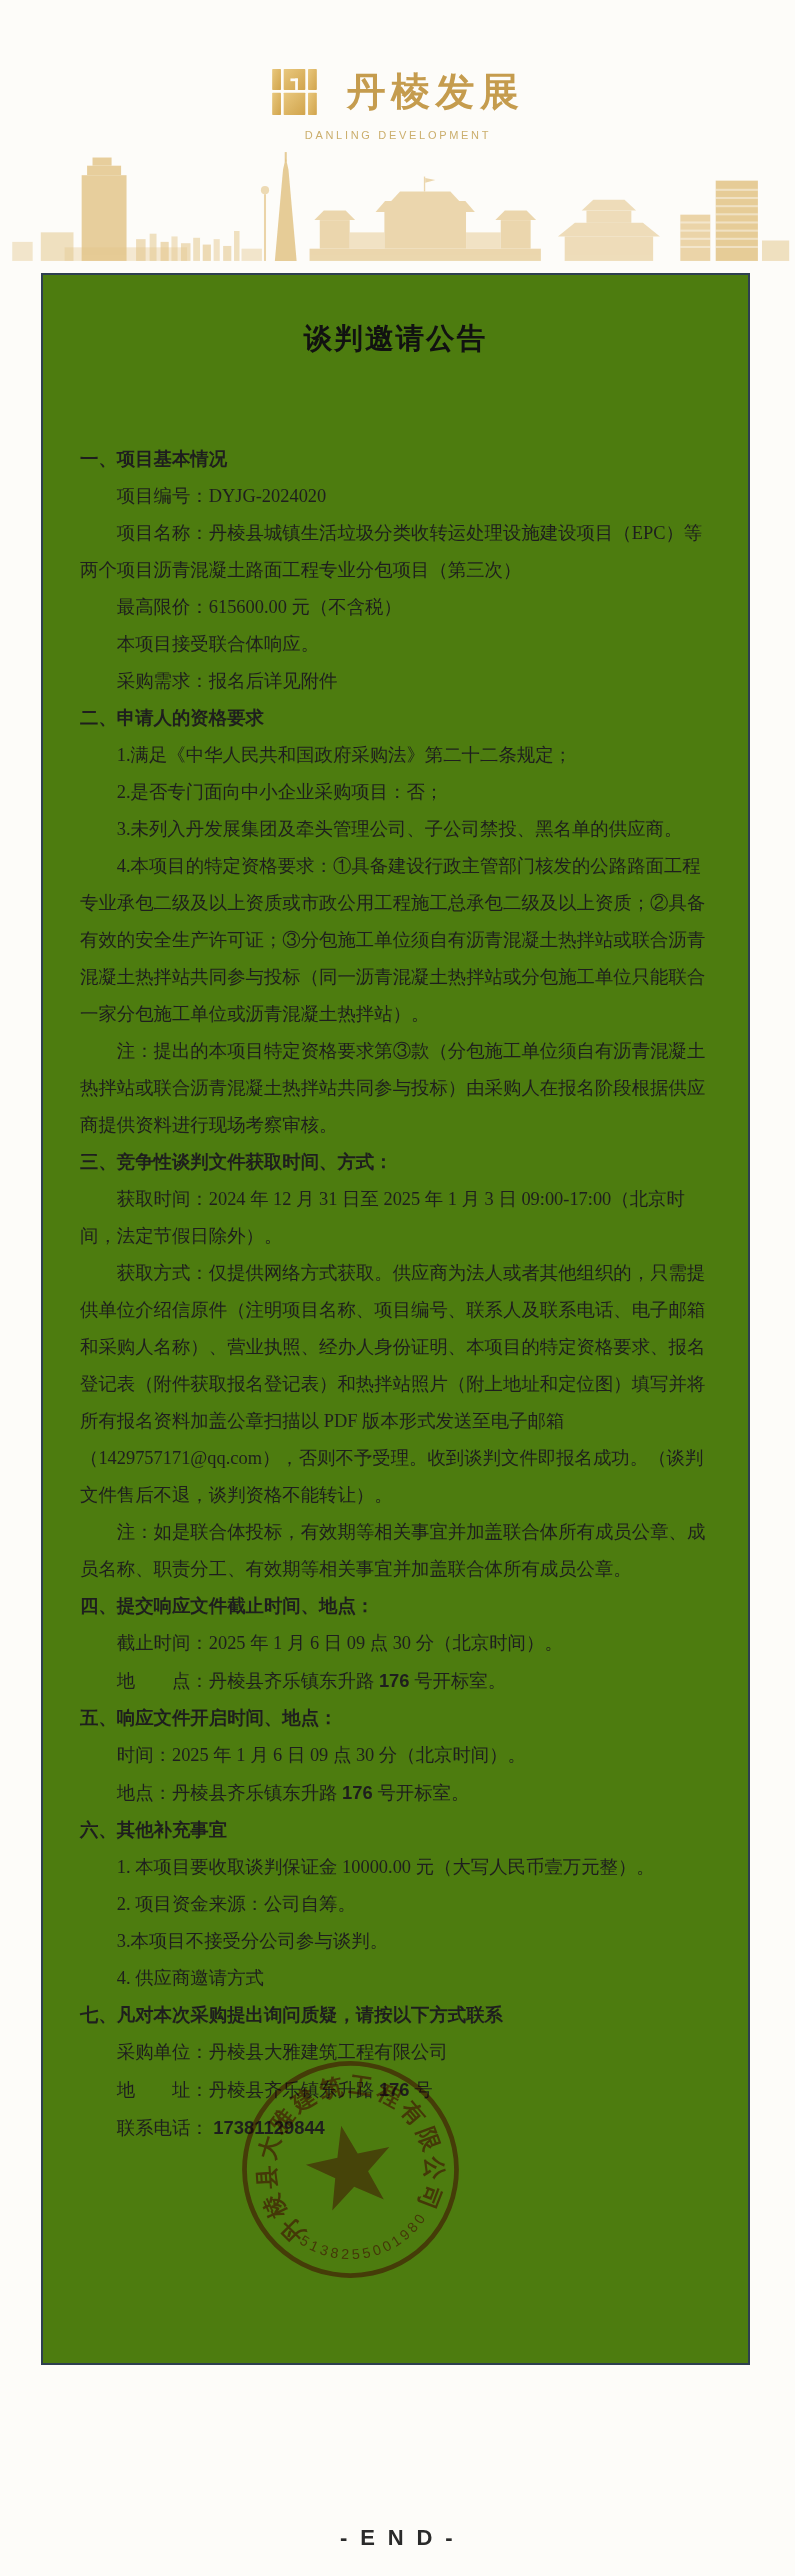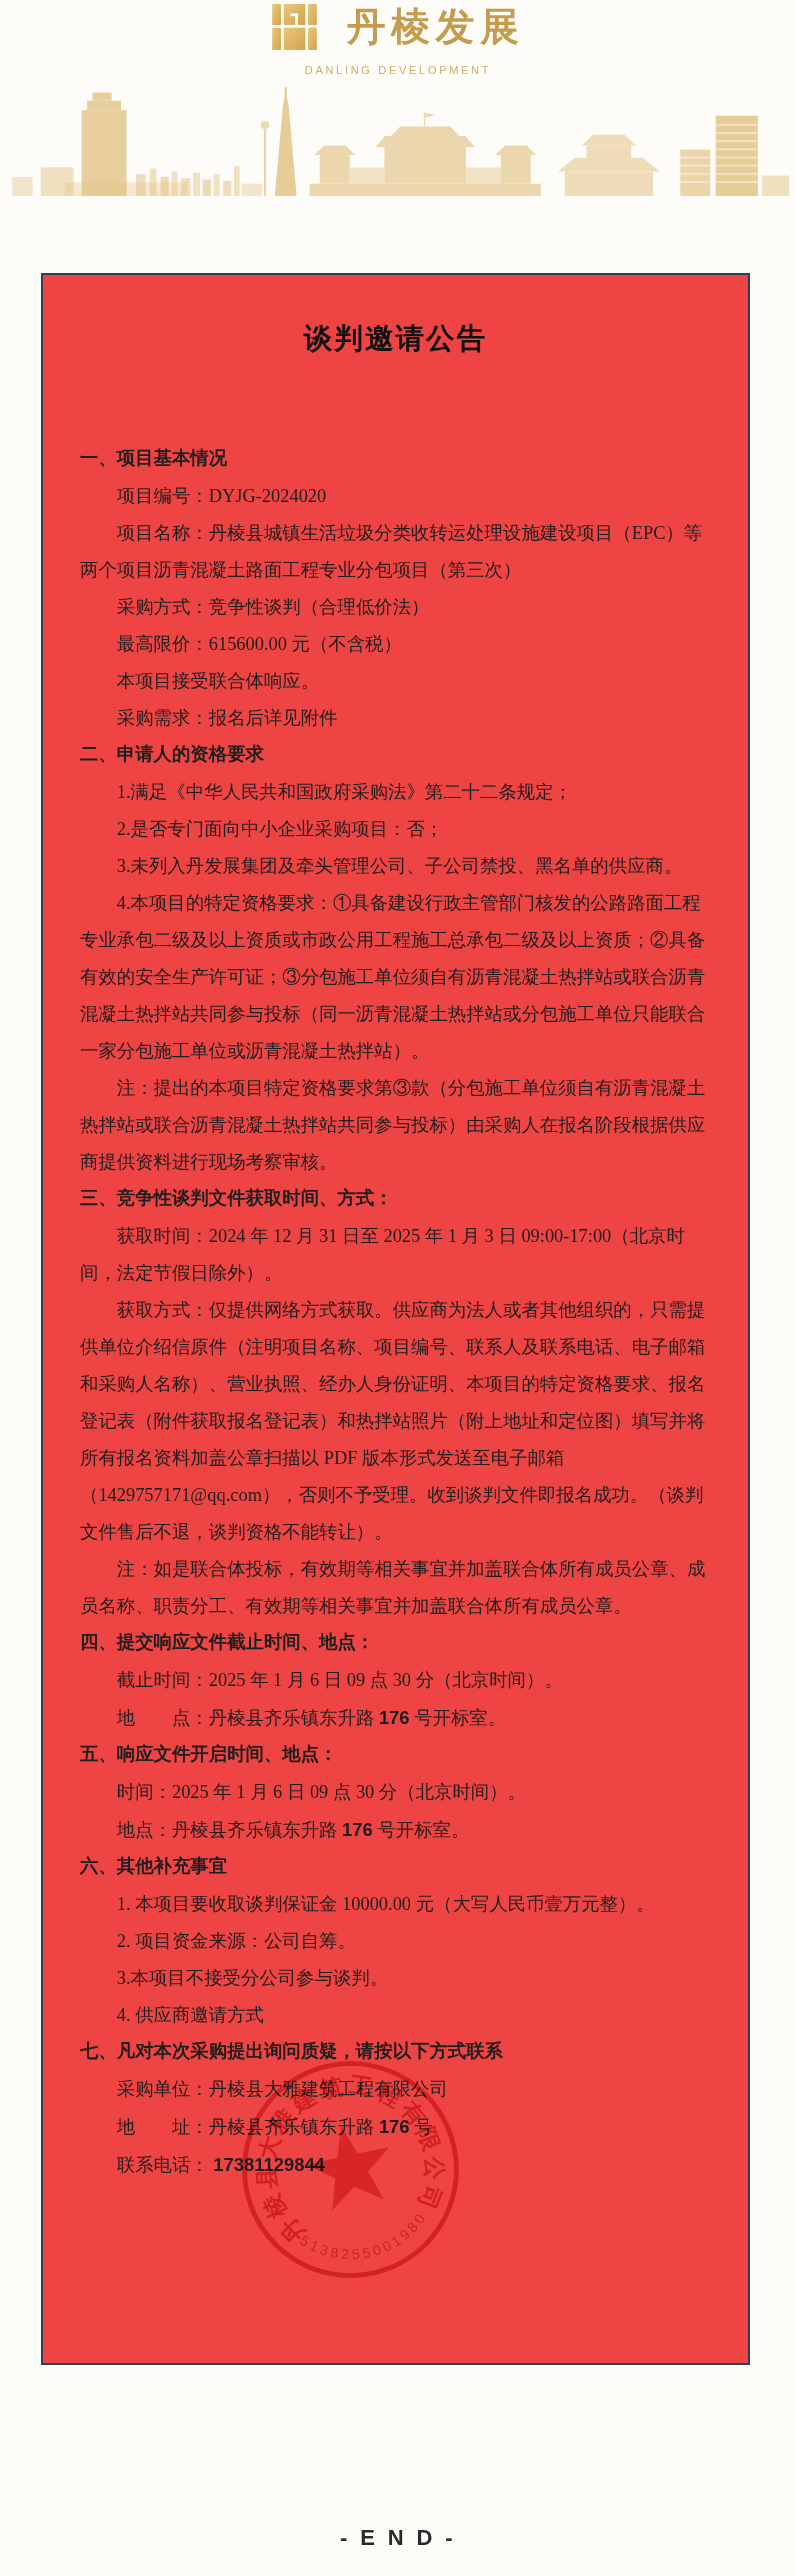--- a/index.html
+++ b/index.html
@@ -1,35 +1,35 @@
 <!DOCTYPE html>
 <html style="font-size:11px"><head>
 <meta charset="utf-8">
 <style>
   html,body{margin:0;padding:0;background:#ffffff;}
   .page{position:relative;width:796px;height:2576px;background:#fdfcf9;overflow:hidden;
         font-family:"Liberation Serif","DejaVu Serif",serif;color:#1e1e1e;}
   
-  .letterhead{position:relative;text-align:center;}
+  .letterhead{position:relative;padding-top:65px;text-align:center;}
   .logo-row{display:flex;align-items:center;justify-content:center;gap:30px;}
   .logo-mark{display:block;}
   .logo-cn{font-size:39px;font-weight:700;color:#c59c4e;letter-spacing:5.4px;
            font-family:"Liberation Serif","DejaVu Serif",serif;}
   .logo-en{margin-top:9.5px;font-size:11px;letter-spacing:2.7px;color:#cbae6c;
            font-family:"Liberation Sans","DejaVu Sans",sans-serif;}
   .skyline{display:block;margin-top:11px;}
   
   .card{position:absolute;left:41px;top:273px;width:709px;height:2092px;box-sizing:border-box;
-        background:#ef4444;border:2.7px solid #2e3f50;padding:0 37px;}
+        background:#4d7c0f;border:2.7px solid #2e3f50;padding:0 37px;}
   .doc-title{margin:44px 0 0;text-align:center;font-size:28.6px;font-weight:700;letter-spacing:2px;
              font-family:"Liberation Sans","DejaVu Sans",sans-serif;color:#111;}
   .doc-body{margin-top:83px;font-size:18.4px;}
   .doc-body p{margin:0;line-height:37px;text-indent:2em;}
   .doc-body p.h{text-indent:0;font-weight:700;
-                font-family:Liberation Mono, monospace;}
+                font-family:Liberation Serif, serif;}
   .num{font-family:"Liberation Sans","DejaVu Sans",sans-serif;font-weight:700;margin-top:12px;}
   
   .seal{position:absolute;left:192px;top:1779px;transform:rotate(-12deg);
         opacity:.82;mix-blend-mode:multiply;pointer-events:none;}
   
   .end-marker{position:absolute;top:2525px;left:0;width:100%;text-align:center;
               font-family:"Liberation Sans","DejaVu Sans",sans-serif;
               font-weight:700;font-size:22px;letter-spacing:3.4px;color:#2a2a2a;}
 </style>
 </head>
@@ -129,21 +129,20 @@
     </svg>
   </div>
 
   <div class="card">
     <h1 class="doc-title">谈判邀请公告</h1>
 
     <div class="doc-body">
       <p class="h">一、项目基本情况</p>
       <p class="b">项目编号：DYJG-2024020</p>
       <p class="b">项目名称：丹棱县城镇生活垃圾分类收转运处理设施建设项目（EPC）等两个项目沥青混凝土路面工程专业分包项目（第三次）</p>
-      <p class="b">采购方式：竞争性谈判（合理低价法）</p>
       <p class="b">最高限价：615600.00 元（不含税）</p>
       <p class="b">本项目接受联合体响应。</p>
       <p class="b">采购需求：报名后详见附件</p>
       <p class="h">二、申请人的资格要求</p>
       <p class="b">1.满足《中华人民共和国政府采购法》第二十二条规定；</p>
       <p class="b">2.是否专门面向中小企业采购项目：否；</p>
       <p class="b">3.未列入丹发展集团及牵头管理公司、子公司禁投、黑名单的供应商。</p>
       <p class="b">4.本项目的特定资格要求：①具备建设行政主管部门核发的公路路面工程专业承包二级及以上资质或市政公用工程施工总承包二级及以上资质；②具备有效的安全生产许可证；③分包施工单位须自有沥青混凝土热拌站或联合沥青混凝土热拌站共同参与投标（同一沥青混凝土热拌站或分包施工单位只能联合一家分包施工单位或沥青混凝土热拌站）。</p>
       <p class="b">注：提出的本项目特定资格要求第③款（分包施工单位须自有沥青混凝土热拌站或联合沥青混凝土热拌站共同参与投标）由采购人在报名阶段根据供应商提供资料进行现场考察审核。</p>
       <p class="h">三、竞争性谈判文件获取时间、方式：</p>

